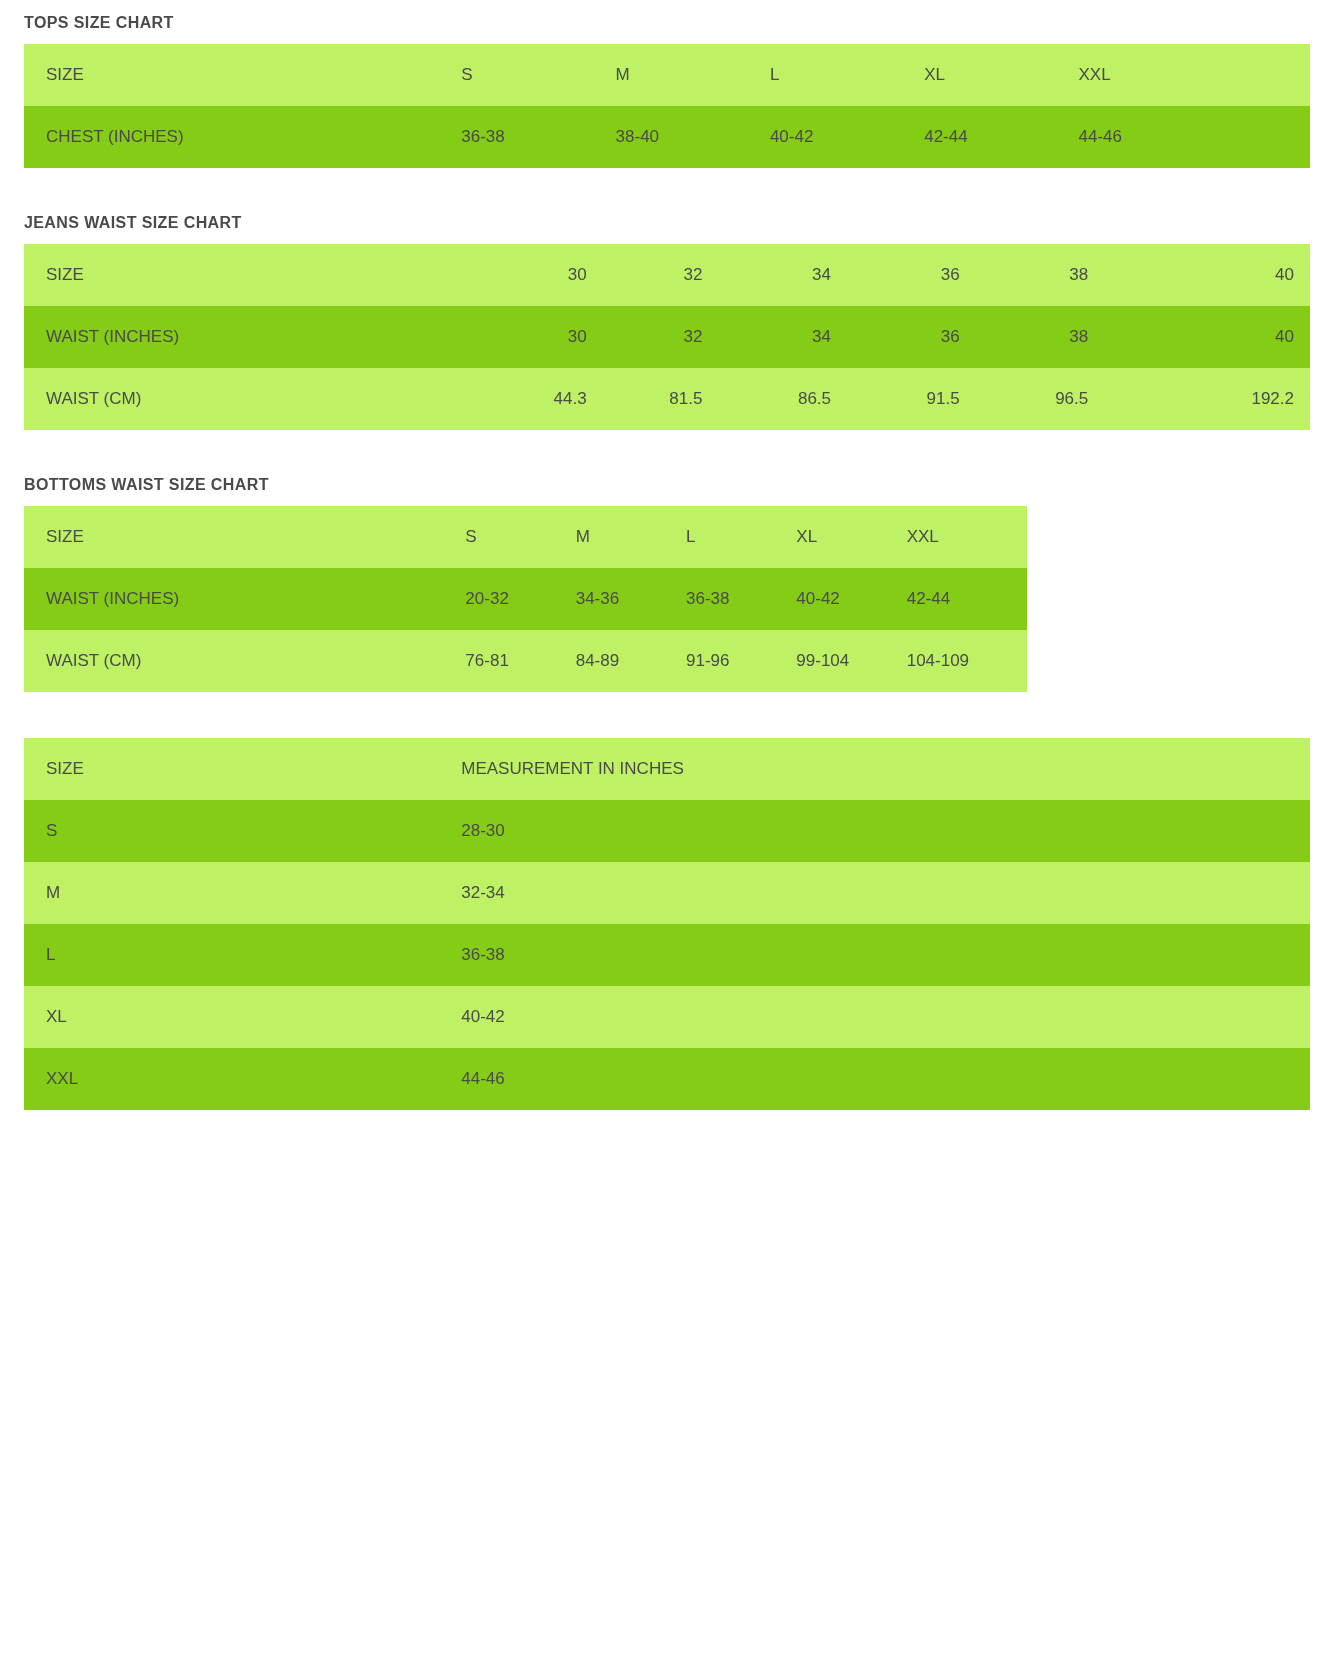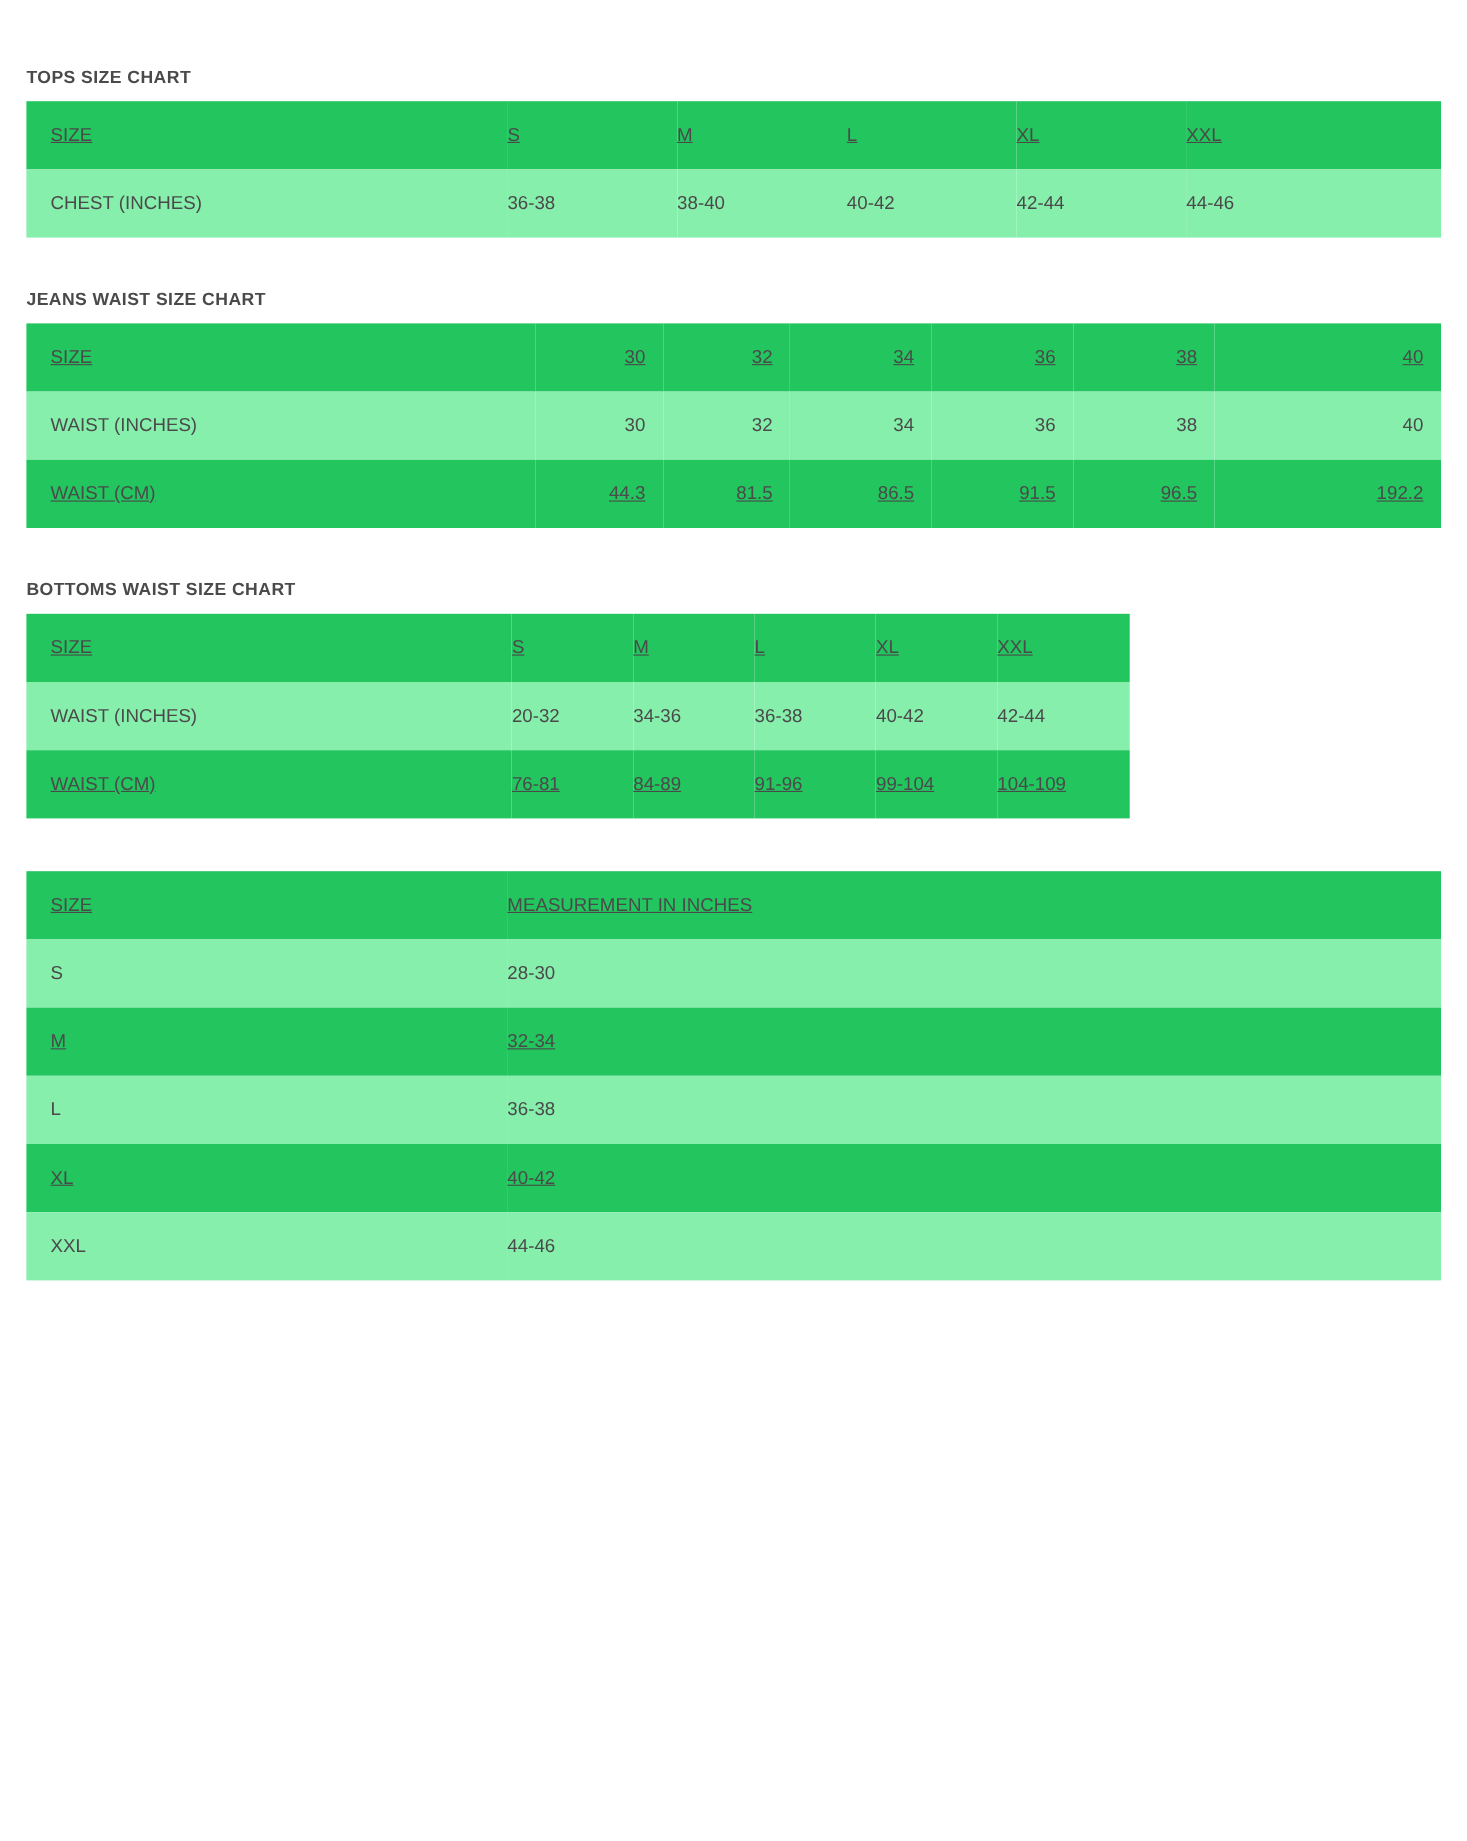--- a/index.html
+++ b/index.html
@@ -27,21 +27,20 @@
     line-height: 1.05;
   }
   .intro {
     font-size: 18px;
     color: #454545;
     margin: 0 0 42px 0;
     line-height: 1.4;
   }
   .section {
     margin-bottom: 46px;
-    margin-top: 48px;
   }
   .section:last-child {
     margin-bottom: 0;
   }
   .section-title {
     font-size: 16px;
     font-weight: bold;
     color: #4a4a4a;
     letter-spacing: 0.4px;
     margin: 0 0 12px 0;
@@ -59,25 +58,24 @@
   table.narrow {
     width: 78%;
   }
   td, th {
     text-align: left;
     font-weight: normal;
     padding: 21px 0 21px 0;
     vertical-align: middle;
   }
   tr.shade td, tr.shade th {
-    background: #22c55e;
-    text-decoration: underline;
+    background: #bef264;
   }
   tr.plain td {
-    background: #86efac;
+    background: #84cc16;
   }
   td.first, th.first {
     padding-left: 22px;
   }
   td.last, th.last {
     padding-right: 22px;
   }
   
   .tops col.c0 { width: 34%; }
   .tops col.c1 { width: 12%; }

